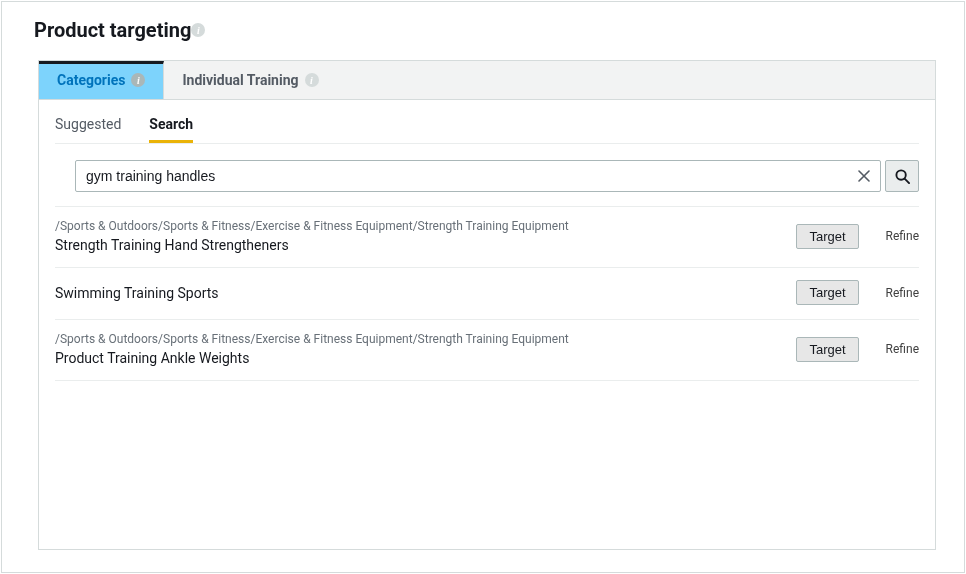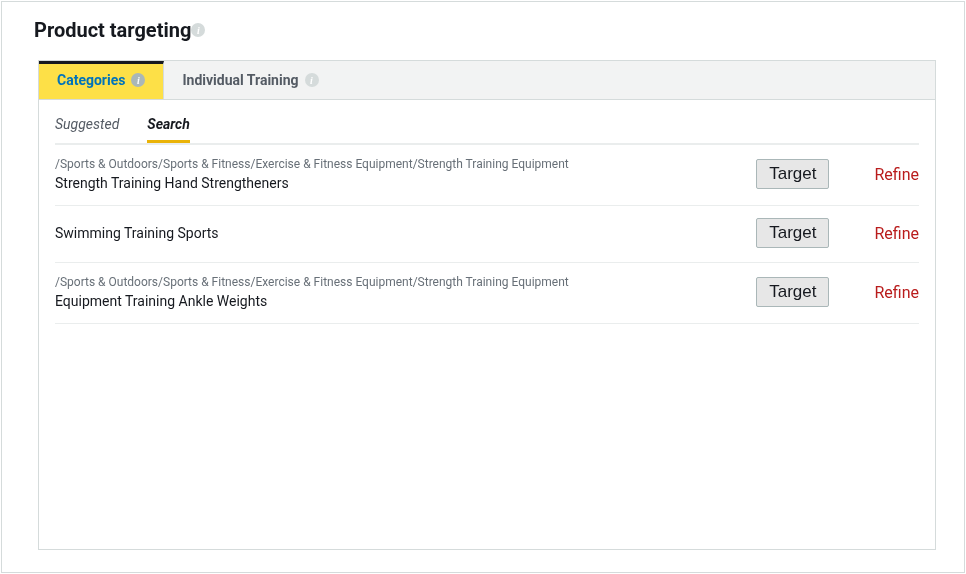--- a/index.html
+++ b/index.html
@@ -53,41 +53,40 @@
       padding: 11px 18px;
       font-size: 14px;
       font-weight: 700;
       color: #545b64;
       cursor: pointer;
       display: flex;
       align-items: center;
       gap: 6px;
     }
     .main-tab.active {
-      background: #fde047;
+      background: #7dd3fc;
       color: #0073bb;
       border-top: 3px solid #16191f;
       border-right: 1px solid #d5dbdb;
       padding-top: 8px;
       margin-top: 0;
     }
     .main-tab.active .info-icon {
       background: #aab7b8;
     }
     .sub-tabs {
       display: flex;
       padding: 10px 16px 0 16px;
       gap: 28px;
     }
     .sub-tab {
       padding: 6px 0 8px 0;
       font-size: 14px;
       color: #545b64;
       cursor: pointer;
-      font-style: italic;
     }
     .sub-tab.active {
       font-weight: 700;
       color: #16191f;
       border-bottom: 3px solid #eab308;
     }
     .sep {
       height: 1px;
       background: #eaeded;
       margin: 0 16px;
@@ -154,29 +153,28 @@
     }
     .result-name {
       font-size: 14px;
       font-weight: 400;
       color: #16191f;
     }
     .target-btn {
       border: 1px solid #aab7b8;
       background: #e7e7e7;
       padding: 4px 12px;
-      font-size: 17px;
+      font-size: 13px;
       color: #16191f;
       border-radius: 2px;
       cursor: pointer;
-      margin-right: 18px;
     }
     .refine-link {
-      color: #b91c1c;
-      font-size: 16px;
+      color: #404040;
+      font-size: 12px;
       cursor: pointer;
     }
   </style>
 </head>
 <body>
 
 <div class="outer-panel">
   <div class="panel-header">
     <h1 class="panel-title">
       <span>Product targeting</span>
@@ -200,41 +198,57 @@
     <div class="sub-tabs">
       <div class="sub-tab">
         <span>Suggested</span>
       </div>
       <div class="sub-tab active">
         <span>Search</span>
       </div>
     </div>
     <div class="sep"></div>
 
+    <div class="search-row">
+      <div class="search-input-wrap">
+        <input class="search-input" type="text" value="gym training handles" style="">
+        <span class="clear-btn">
+          <svg width="12" height="12" viewBox="0 0 12 12">
+              <path d="M1 1 L11 11 M11 1 L1 11" stroke="#545b64" stroke-width="1.6" stroke-linecap="round"></path>
+            </svg>
+        </span>
+      </div>
+      <button class="search-btn">
+        <svg width="15" height="15" viewBox="0 0 16 16">
+            <circle cx="6.5" cy="6.5" r="5" fill="none" stroke="#16191f" stroke-width="2"></circle>
+            <line x1="10.5" y1="10.5" x2="15" y2="15" stroke="#16191f" stroke-width="2" stroke-linecap="round"></line>
+          </svg>
+      </button>
+    </div>
 
     <div class="results">
       <div class="result-row">
         <div class="result-info">
           <div class="result-path">/Sports &amp; Outdoors/Sports &amp; Fitness/Exercise &amp; Fitness Equipment/Strength Training Equipment</div>
           <div class="result-name">Strength Training Hand Strengtheners</div>
         </div>
         <button class="target-btn">Target</button>
         <a class="refine-link">Refine</a>
       </div>
       <div class="result-row">
         <div class="result-info">
           <div class="result-name">Swimming Training Sports</div>
         </div>
         <button class="target-btn">Target</button>
         <a class="refine-link">Refine</a>
       </div>
       <div class="result-row">
         <div class="result-info">
           <div class="result-path">/Sports &amp; Outdoors/Sports &amp; Fitness/Exercise &amp; Fitness Equipment/Strength Training Equipment</div>
-          <div class="result-name">Equipment Training Ankle Weights</div>
+          <div class="result-name">Product Training Ankle Weights</div>
         </div>
         <button class="target-btn">Target</button>
         <a class="refine-link">Refine</a>
       </div>
     </div>
 
   </div>
 </div>
 
 </body></html>

